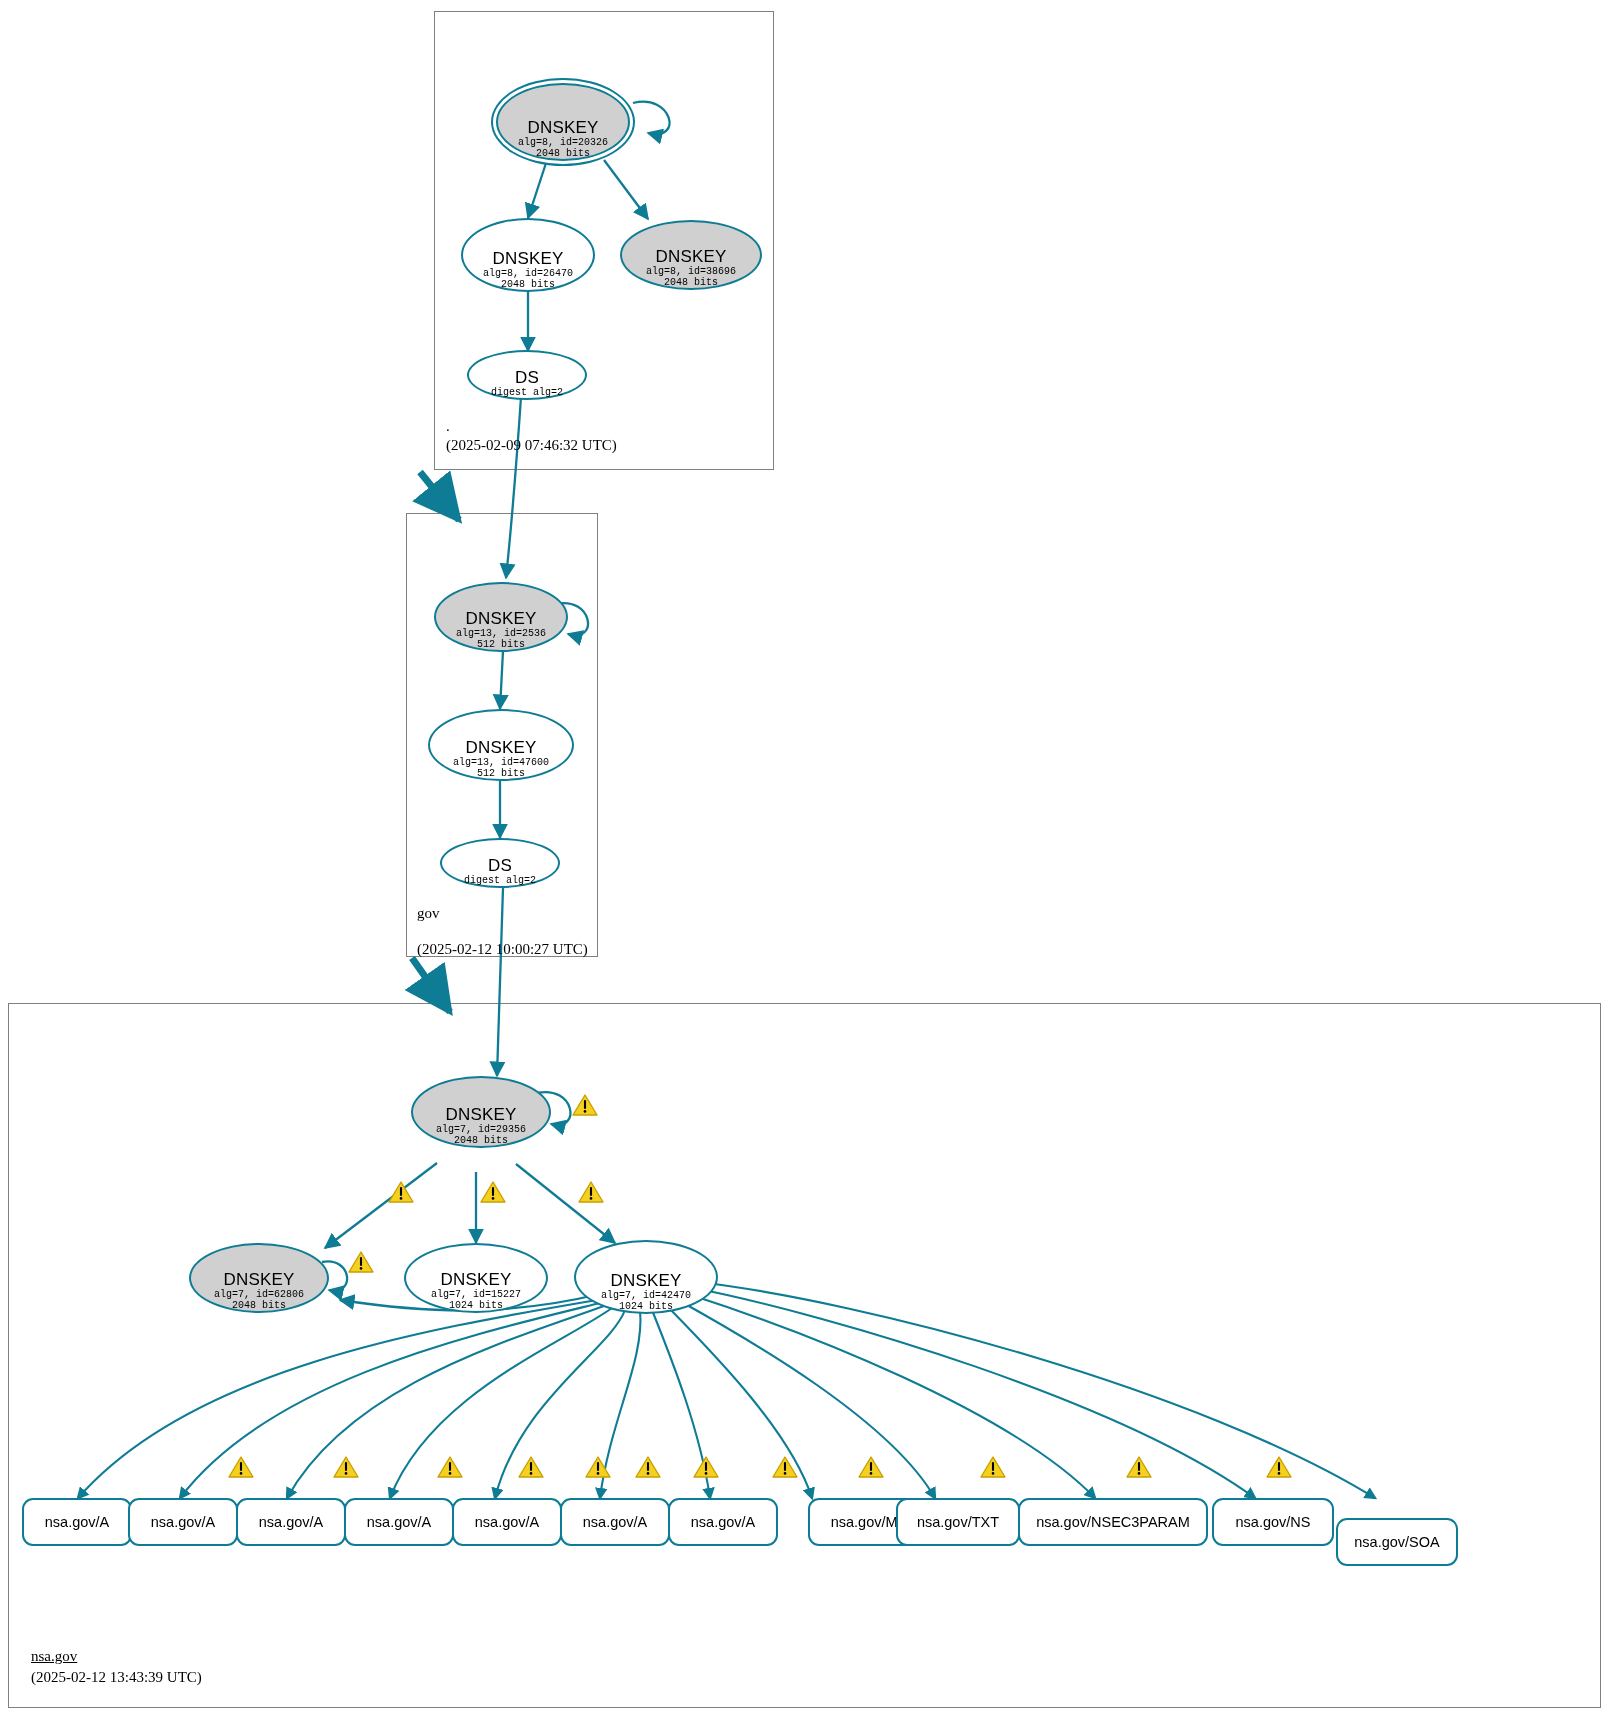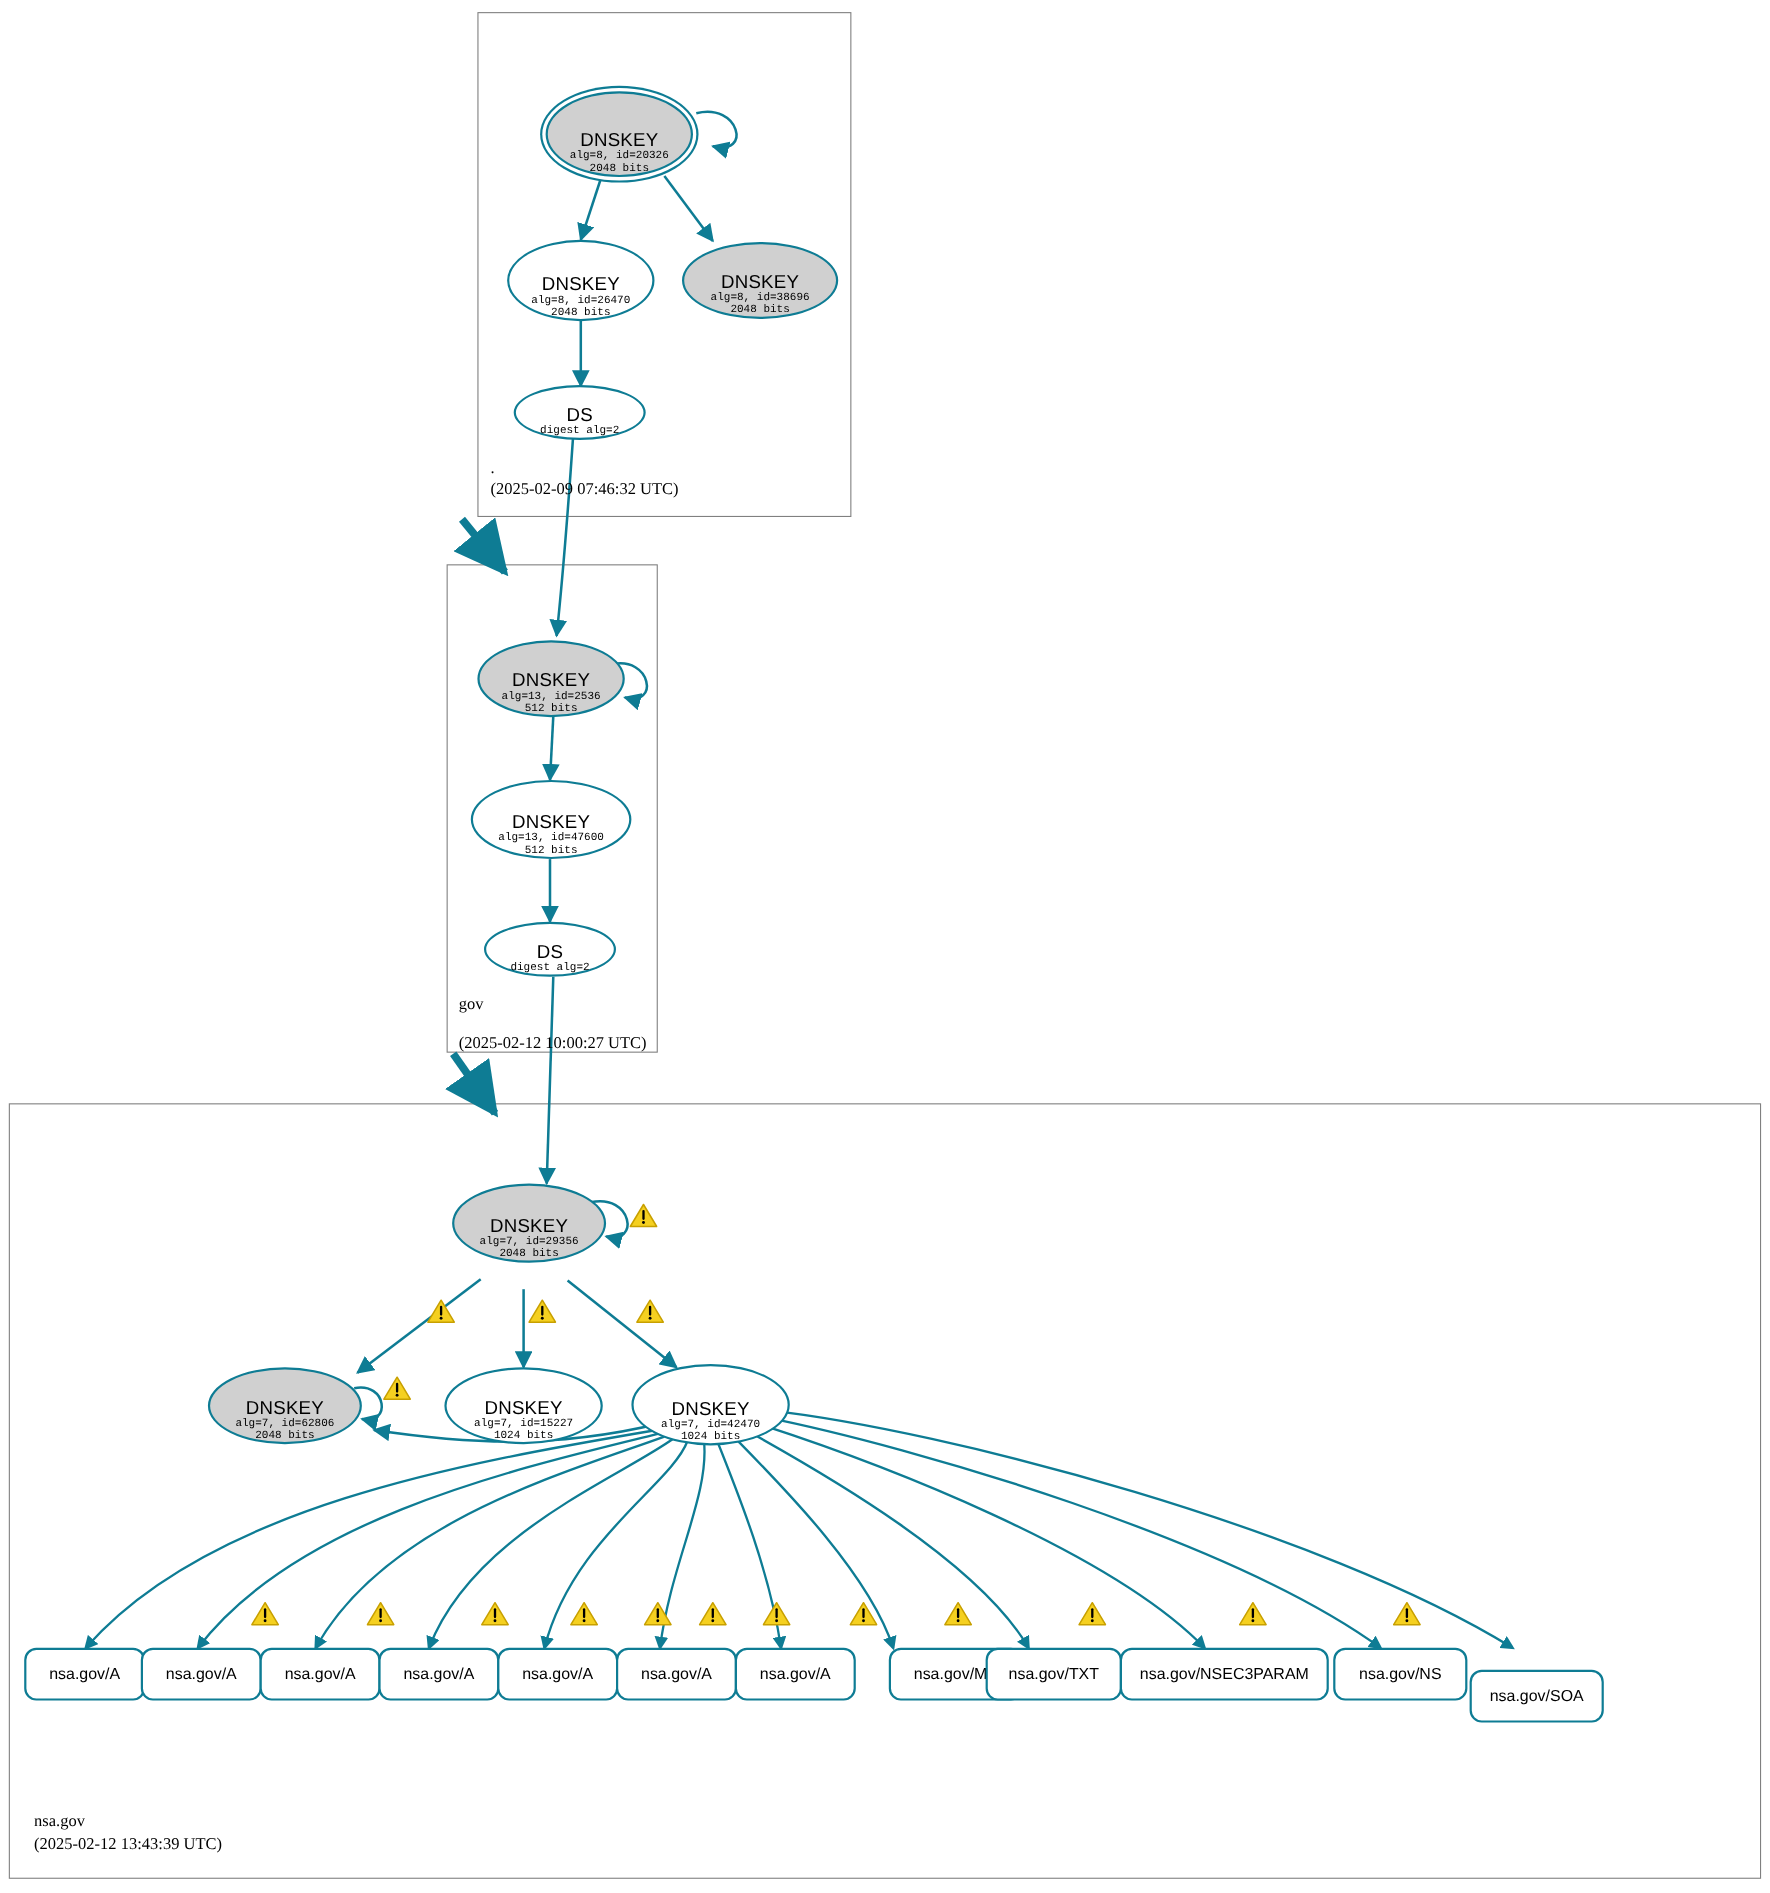--- a/index.html
+++ b/index.html
@@ -156,21 +156,21 @@
     <div class="t2">alg=7, id=15227</div>
     <div class="t2">1024 bits</div>
   </div>
 
   <div class="node ellipse" style="left:574px;top:1240px;width:144px;height:74px;">
     <div class="t1">DNSKEY</div>
     <div class="t2">alg=7, id=42470</div>
     <div class="t2">1024 bits</div>
   </div>
 
-  <div class="zonelabel" style="left:31px;top:1648px;">nsa.gov</div>
+  <div class="zonelabel" style="left:31px;top:1648px;text-decoration:underline;">nsa.gov</div>
   <div class="zonelabel" style="left:31px;top:1669px;">(2025-02-12 13:43:39 UTC)</div>
 
   <div id="rr-row">
       <div class="rrbox" style="left: 22px; top: 1498px; width: 110px; height: 48px;">
         <span>nsa.gov/A</span>
       </div>
       <div class="rrbox" style="left: 128px; top: 1498px; width: 110px; height: 48px;">
         <span>nsa.gov/A</span>
       </div>
       <div class="rrbox" style="left: 236px; top: 1498px; width: 110px; height: 48px;">

